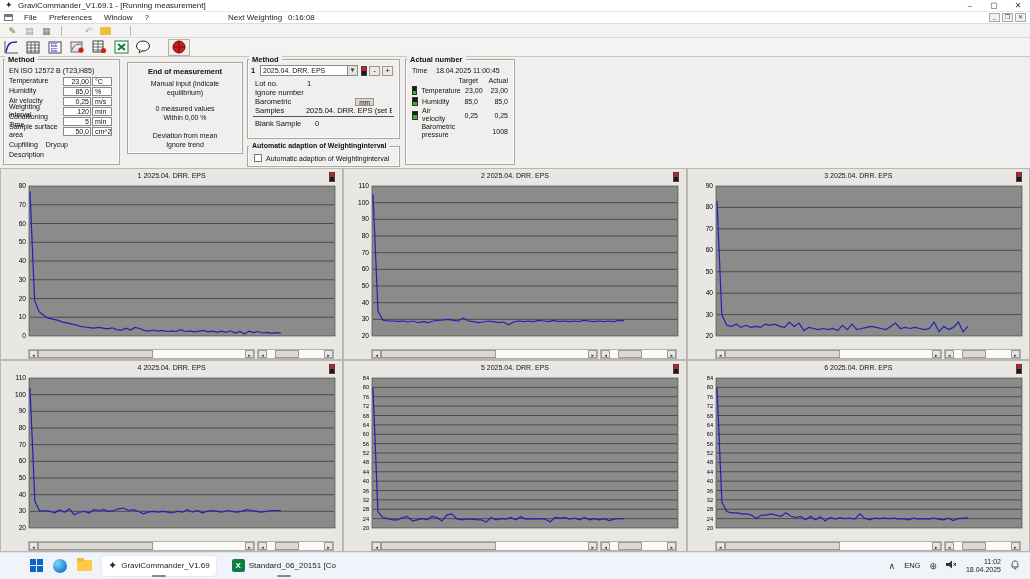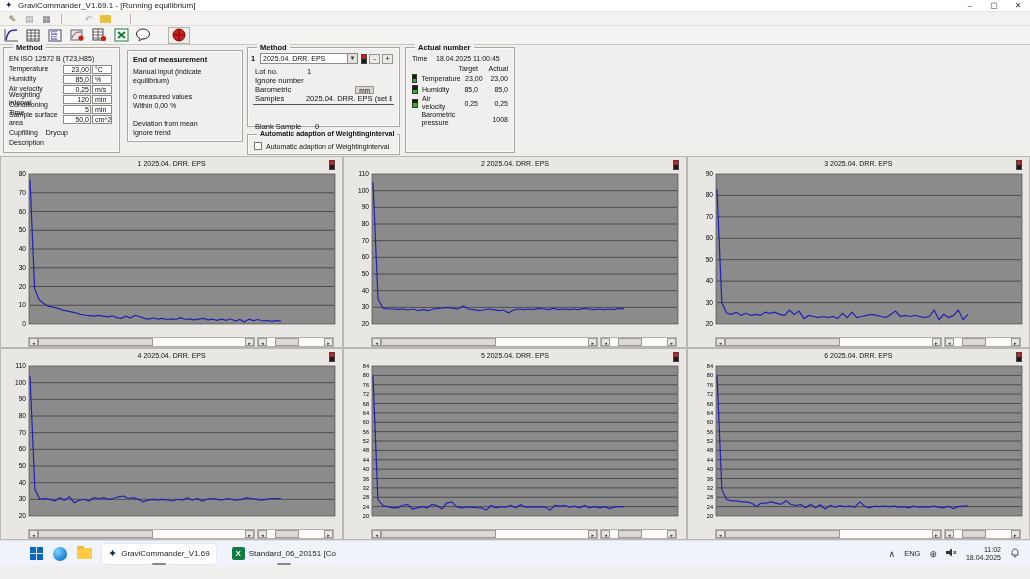--- a/index.html
+++ b/index.html
@@ -25,26 +25,26 @@
   .toolbar1 { height:14px; background:#f4f3f1; display:flex; align-items:center; border-bottom:1px solid #dcdad6; }
   .toolbar2 { height:19px; background:#f4f3f1; display:flex; align-items:center; border-bottom:1px solid #c9c6c1; }
   .tsep { width:1px; height:10px; background:#b8b5b0; margin:0 6px; }
   .tico { width:13px; height:12px; margin:0 2px; display:flex; align-items:center; justify-content:center; font-size:9px; color:#555; }
   .tico2 { width:18px; height:16px; margin:0 2px; display:flex; align-items:center; justify-content:center; }
   .stop-btn { width:22px; height:17px; margin-left:14px; border:1px solid #b5b2ad; background:#efeeec; display:flex; align-items:center; justify-content:center; }
 
   
   .panels { height:111px; position:relative; background:#f1efed; font-size:7.5px; color:#111; }
   .gbox { position:absolute; border:1px solid #aaa69f; box-shadow:inset 0 0 0 1px #fbfaf8; }
-  .gtitle { position:absolute; top:-5px; left:9px; background:#f1efed; padding:0 3px; font-weight:bold; font-size:7.5px; }
+  .gtitle { position:absolute; top:-5px; left:1px; background:#f1efed; padding:0 3px; font-weight:bold; font-size:7.5px; }
   .frow { display:flex; align-items:center; height:10px; padding:0 4px; }
   .frow .lab { flex:1; }
   .vbox { width:28px; background:#fff; border:1px solid #8d8a85; text-align:right; padding-right:1px; height:9px; line-height:7px; font-size:7px; }
   .ubox { width:20px; background:#fff; border:1px solid #8d8a85; padding-left:2px; height:9px; line-height:7px; font-size:7px; margin-left:1px; }
-  .eom-line { padding:0 5px; line-height:9px; }
+  .eom-line { padding:0 5px; line-height:9px;text-align:center; }
   .combo { display:flex; align-items:center; height:11px; }
   .combo .cbox { width:98px; height:11px; background:#fff; border:1px solid #8d8a85; font-size:7px; line-height:9px; padding-left:2px; display:flex; }
   .combo .carr { margin-left:auto; width:10px; background:#e4e1dd; border-left:1px solid #8d8a85; text-align:center; font-size:6px; line-height:9px; color:#333; }
   .sbtn { width:11px; height:10px; border:1px solid #9a968f; background:#eceae6; text-align:center; line-height:8px; font-size:8px; margin-left:2px; }
   .tlight { width:6px; display:flex; flex-direction:column; border:1px solid #444; margin-left:3px; }
   .tlight div { height:4px; }
   .srow { display:flex; height:9px; align-items:center; padding:0 4px; }
   .srow .lab { width:52px; }
   .unit-btn { background:#d9d6d1; border:1px solid #9a968f; font-size:6.5px; padding:0 3px; height:8px; line-height:7px; }
   .sep-line { border-top:1px solid #555; margin:1px 2px; }
@@ -84,28 +84,44 @@
   .tray-ico { font-size:9px; color:#333; }
   .clock { text-align:right; font-size:7px; line-height:8px; }
 </style>
 </head>
 <body>
 
 <div class="screen">
 
   <div class="titlebar">
     <span class="app-icon">✦</span>
-    <span>GraviCommander_V1.69.1 - [Running equilibrium]</span>
+    <span>GraviCommander_V1.69.1 - [Running measurement]</span>
     <span class="wbtns">
       <span class="wbtn">–</span>
       <span class="wbtn">▢</span>
       <span class="wbtn">✕</span>
     </span>
   </div>
 
+  <div class="menubar">
+    <span class="mdi-icon"></span>
+    <span class="mitem">File</span>
+    <span class="mitem">Preferences</span>
+    <span class="mitem">Window</span>
+    <span class="mitem">?</span>
+    <span class="next-weight">
+      <span>Next Weighting</span>
+      <span>0:16:08</span>
+    </span>
+    <span class="mdi-btns">
+      <span class="mdi-btn">_</span>
+      <span class="mdi-btn">❐</span>
+      <span class="mdi-btn">✕</span>
+    </span>
+  </div>
 
   <div class="toolbar1">
     <span class="tico" style="margin-left:6px;color:#6b5a14">✎</span>
     <span class="tico" style="color:#9a9a9a">▤</span>
     <span class="tico" style="color:#777">▦</span>
     <span class="tsep"></span>
     <span class="tico" style="margin-left:14px;color:#aaa">↶</span>
     <span class="tico">
         <span style="display:inline-block;width:11px;height:8px;background:#eac041;border-radius:1px"></span>
       </span>
@@ -253,21 +269,21 @@
             <span class="lab">Barometric</span>
             <span style="flex:1"></span>
             <span class="unit-btn">mm</span>
             <span style="width:18px"></span>
           </div>
         <div class="srow">
             <span class="lab">Samples</span>
             <span style="overflow:hidden;white-space:nowrap;width:88px">2025.04. DRR. EPS (set B -</span>
           </div>
         <div class="sep-line"></div>
-        <div class="srow" style="margin-top:17px">
+        <div class="srow" style="margin-top:2px">
             <span class="lab" style="width:60px">Blank Sample</span>
             <span>0</span>
           </div>
       </div>
     </div>
 
     <div class="gbox" style="left:247px;top:89px;width:153px;height:21px">
       <span class="gtitle" style="font-size:7px">Automatic adaption of Weightinginterval</span>
       <div style="display:flex;align-items:center;height:100%;padding-top:3px">
         <span class="chk"></span>

